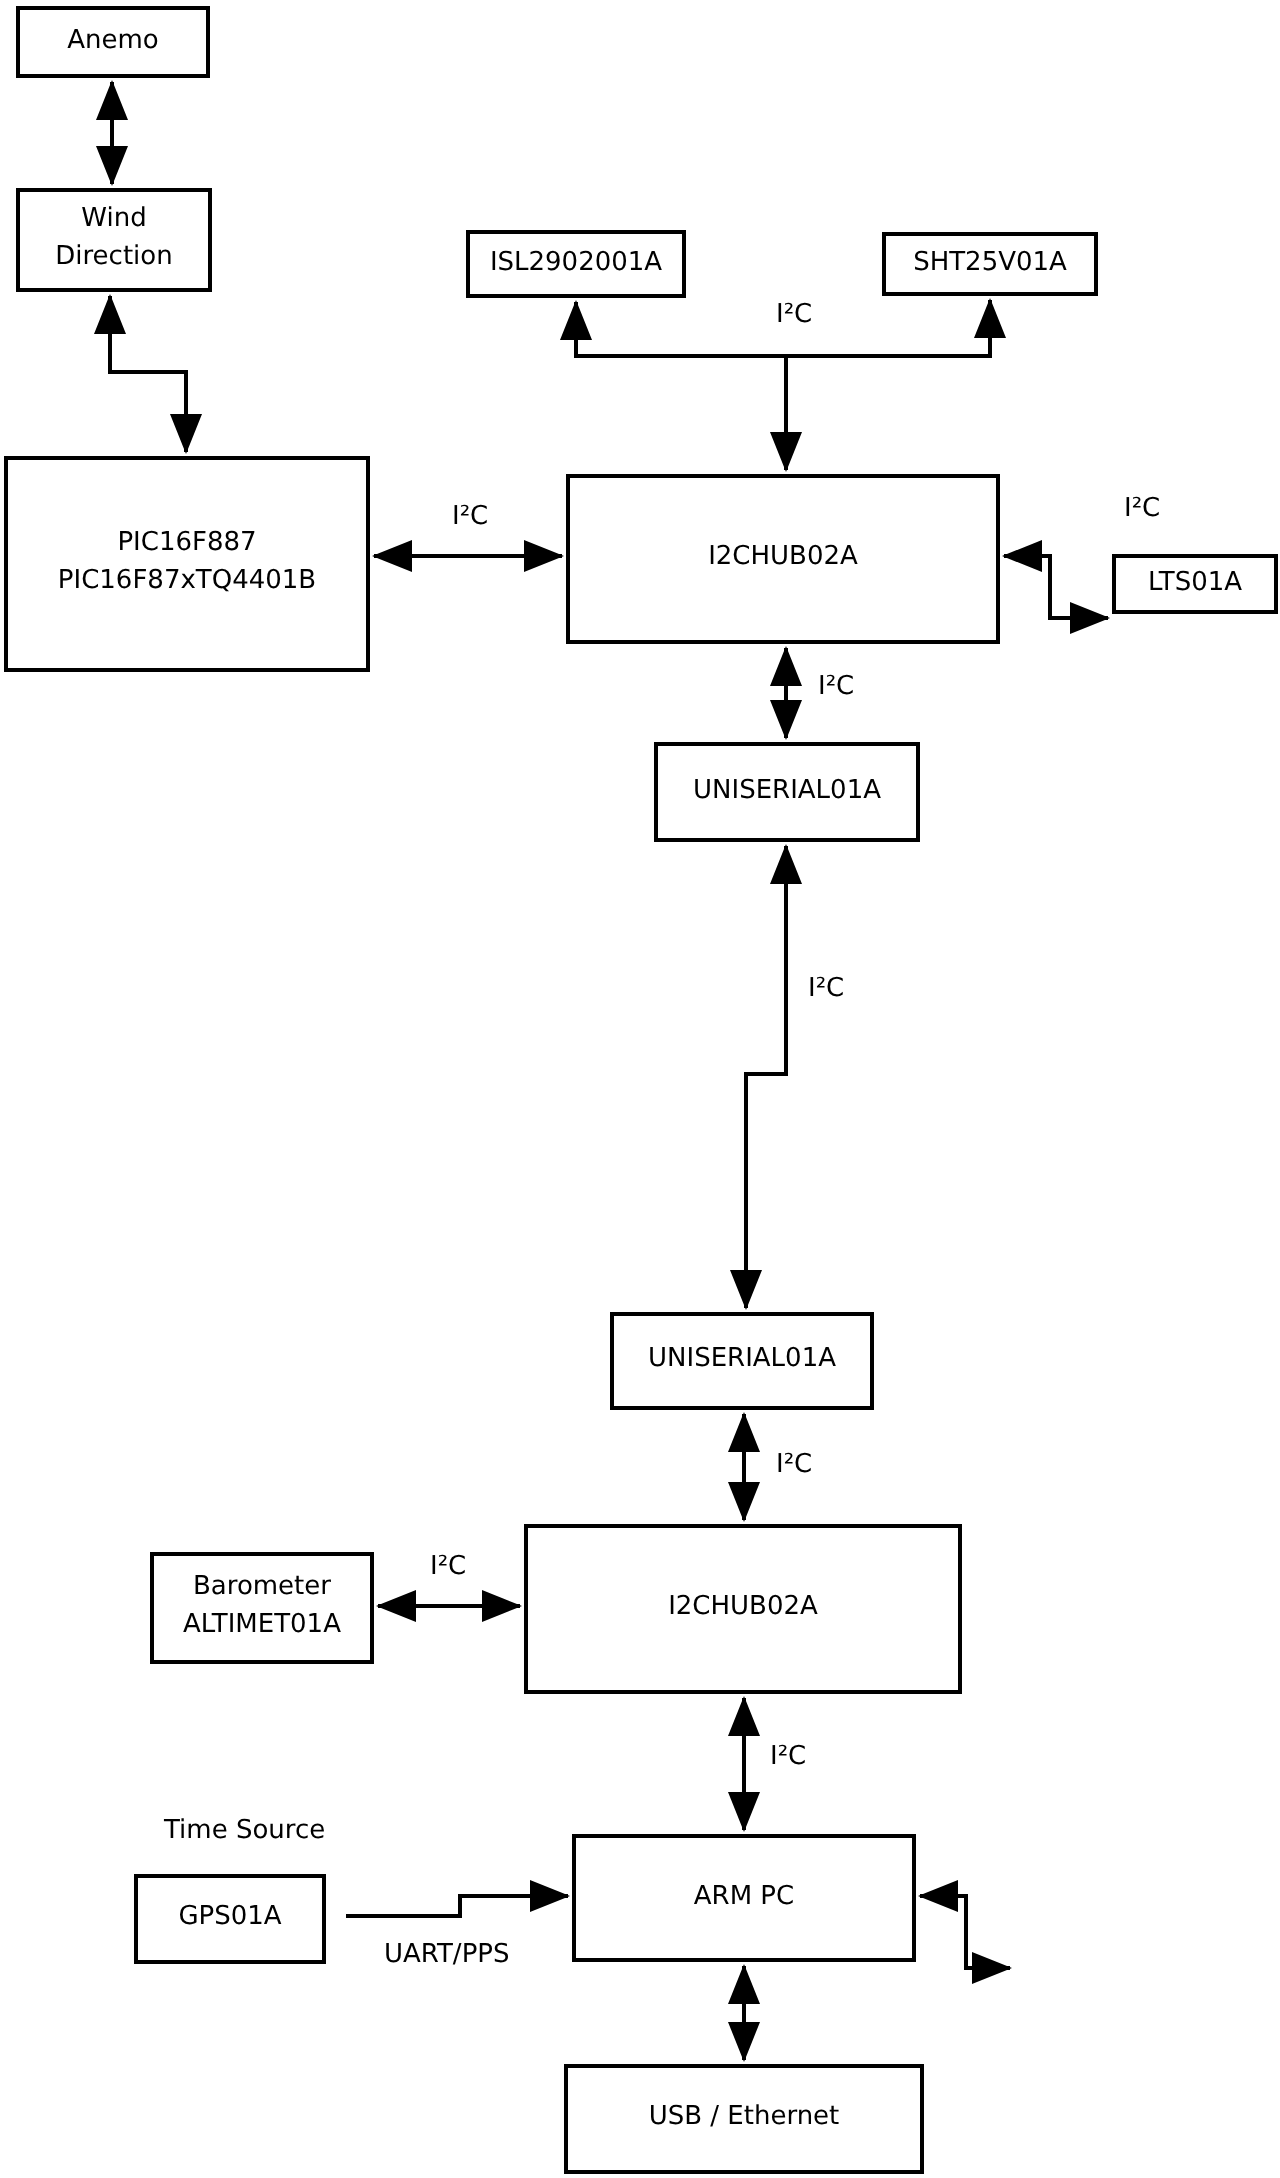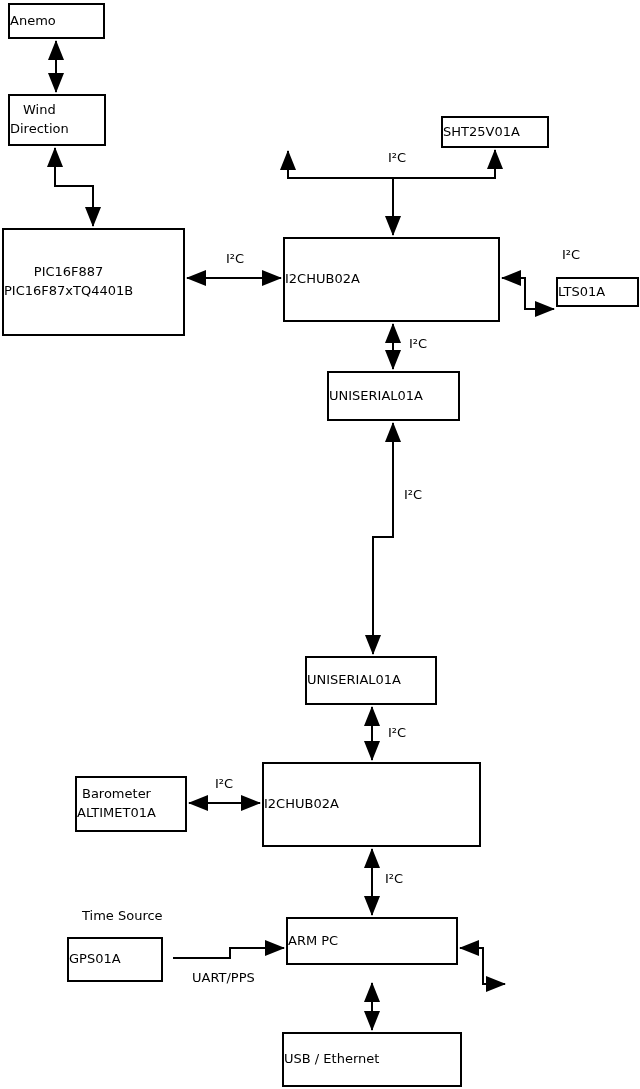--- a/index.html
+++ b/index.html
@@ -21,21 +21,21 @@
     left: 0;
     top: 0;
   }
   .node {
     position: absolute;
     box-sizing: border-box;
     border: 2px solid #000000;
     background: #ffffff;
     display: flex;
     align-items: center;
-    justify-content: flex-start;
+    justify-content: center;
     text-align: center;
     font-size: 13px;
     line-height: 1.45;
   }
   .node span {
     white-space: pre-line;
   }
   .elabel {
     position: absolute;
     font-size: 13px;
@@ -81,20 +81,23 @@
   <div class="node" style="left:8px; top:94px; width:98px; height:52px">
     <span>Wind
 Direction</span>
   </div>
 
   <div class="node" style="left:2px; top:228px; width:183px; height:108px">
     <span>PIC16F887
 PIC16F87xTQ4401B</span>
   </div>
 
+  <div class="node" style="left:233px; top:115px; width:110px; height:34px">
+    <span>ISL2902001A</span>
+  </div>
 
   <div class="node" style="left:441px; top:116px; width:108px; height:32px">
     <span>SHT25V01A</span>
   </div>
 
   <div class="node" style="left:283px; top:237px; width:217px; height:85px">
     <span>I2CHUB02A</span>
   </div>
 
   <div class="node" style="left:556px; top:277px; width:83px; height:30px">
@@ -111,21 +114,21 @@
 
   <div class="node" style="left:262px; top:762px; width:219px; height:85px">
     <span>I2CHUB02A</span>
   </div>
 
   <div class="node" style="left:75px; top:776px; width:112px; height:56px">
     <span>Barometer
 ALTIMET01A</span>
   </div>
 
-  <div class="node" style="left:286px; top:917px; width:172px; height:48px">
+  <div class="node" style="left:286px; top:917px; width:172px; height:64px">
     <span>ARM PC</span>
   </div>
 
   <div class="node" style="left:67px; top:937px; width:96px; height:45px">
     <span>GPS01A</span>
   </div>
 
 
   <div class="node" style="left:282px; top:1032px; width:180px; height:55px">
     <span>USB / Ethernet</span>

